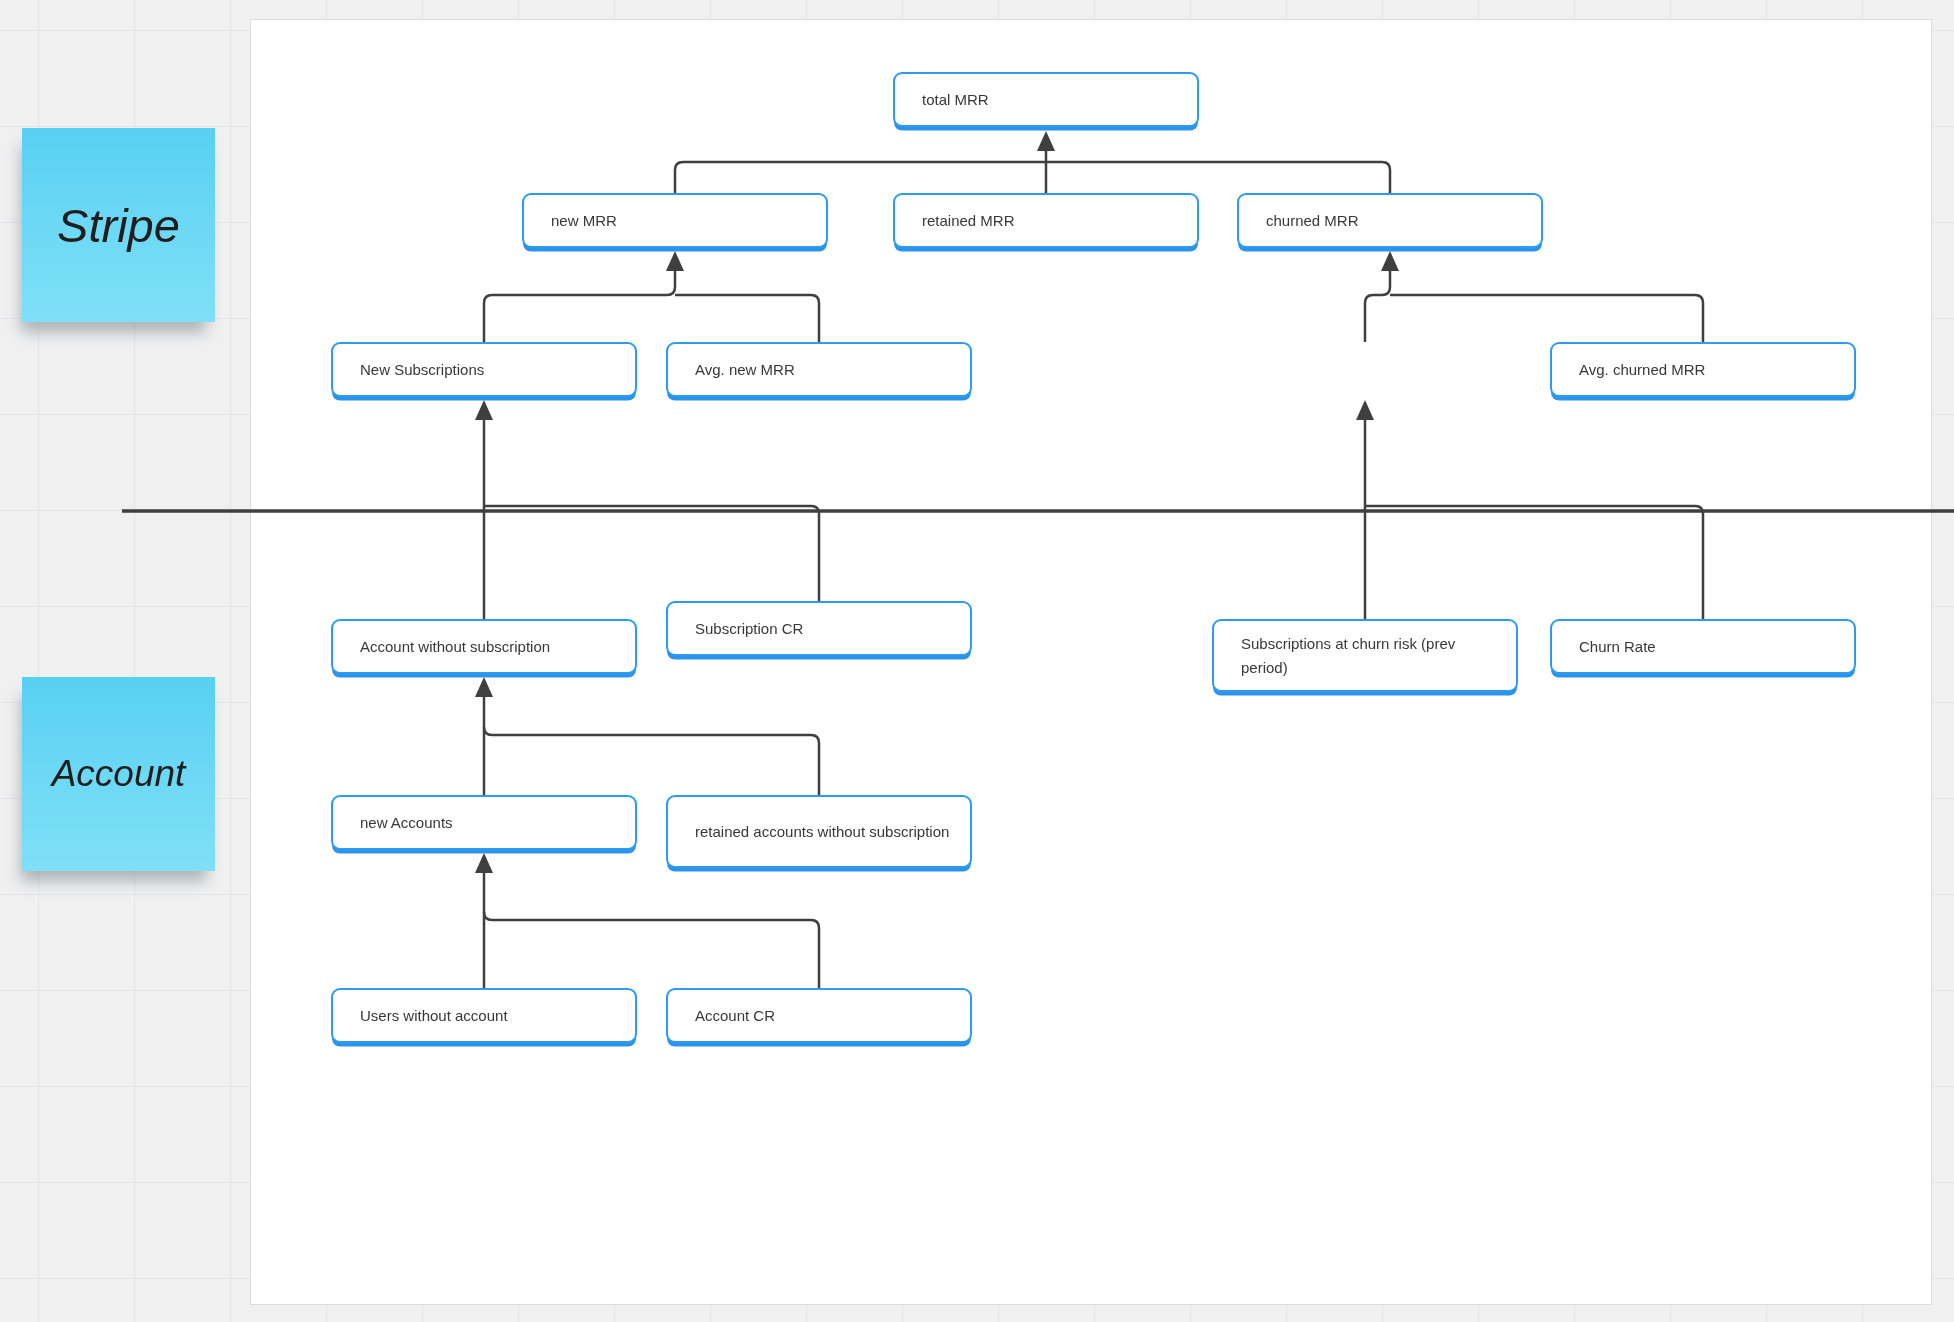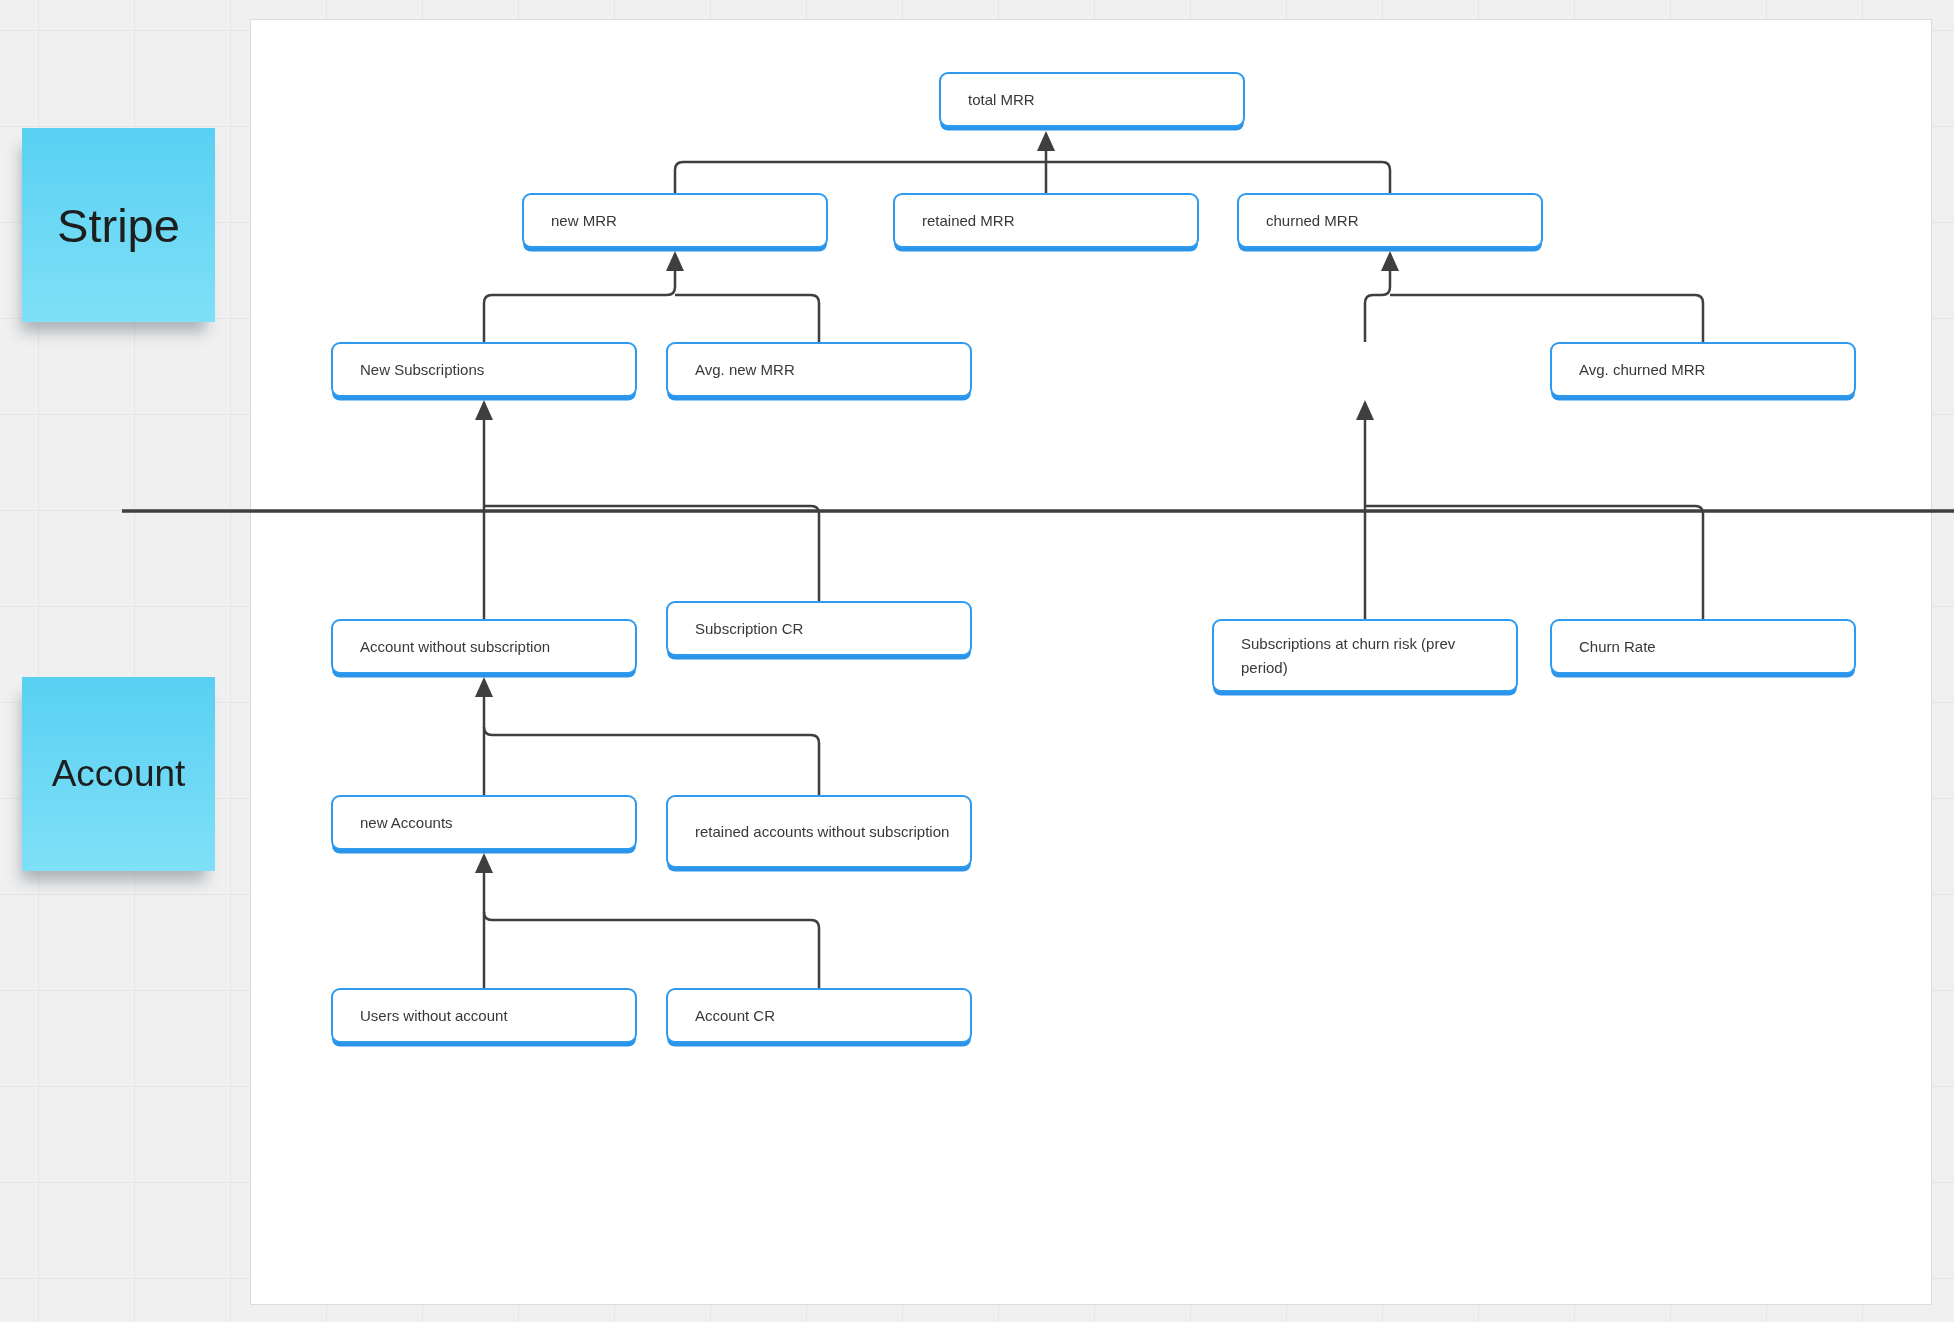--- a/index.html
+++ b/index.html
@@ -29,20 +29,21 @@
     font-size:15px;line-height:1.55;color:#383838;
   }
   .node.w1{width:306px;height:55px;}
   .node.w2{width:306px;height:73px;}
   .sticky{
     position:absolute;width:193px;height:194px;
     background:linear-gradient(180deg,#58d0f2 0%,#6ed9f5 55%,#7fe0f7 100%);
     box-shadow:-5px 14px 14px -4px rgba(45,65,75,0.35);
     display:flex;align-items:center;justify-content:center;
     color:#1e1e1e;
+    font-style:italic;
   }
   .sticky.stripe{left:22px;top:128px;font-size:47px;}
   .sticky.mixpanel{left:22px;top:677px;font-size:37px;}
 </style>
 </head>
 <body>
 
 <div class="stage">
 
   <div class="canvas"></div>
@@ -81,21 +82,21 @@
     <polygon points="484,853 475,873 493,873" fill="#3f3f3f" stroke="none"></polygon>
   </svg>
 
   <div class="sticky stripe">
     <span>Stripe</span>
   </div>
   <div class="sticky mixpanel">
     <span>Account</span>
   </div>
 
-  <div class="node w1" style="left:939px;top:72px;">
+  <div class="node w1" style="left:893px;top:72px;">
     <span>total MRR</span>
   </div>
 
   <div class="node w1" style="left:522px;top:193px;">
     <span>new MRR</span>
   </div>
   <div class="node w1" style="left:893px;top:193px;">
     <span>retained MRR</span>
   </div>
   <div class="node w1" style="left:331px;top:342px;">

